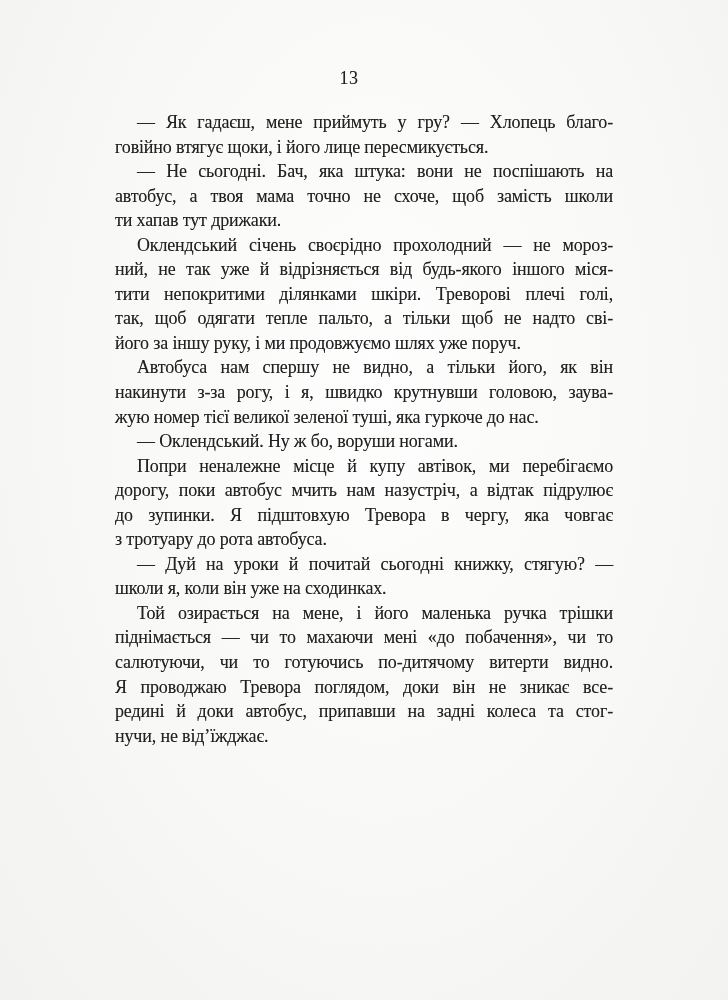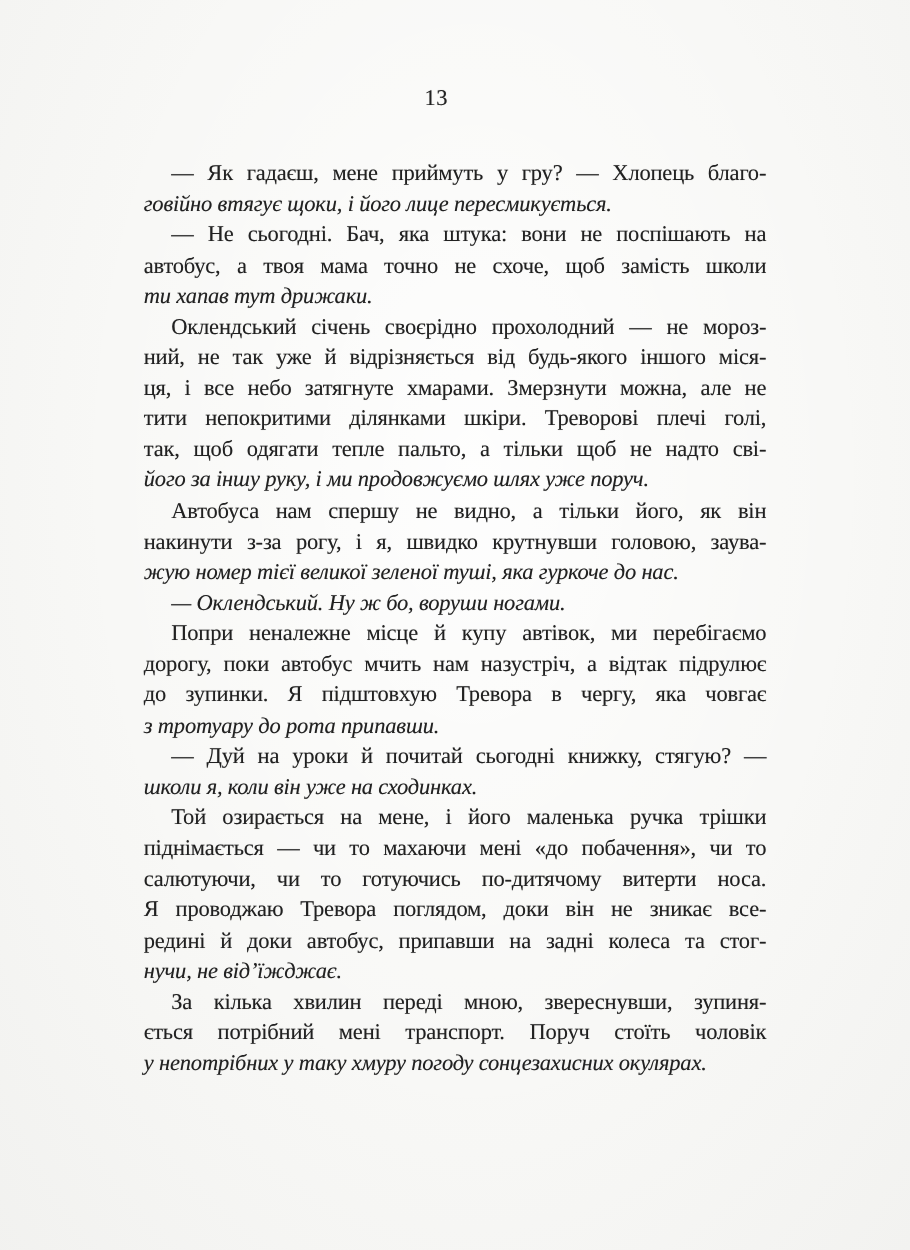--- a/index.html
+++ b/index.html
@@ -31,91 +31,84 @@
     width: 498px;
     box-sizing: border-box;
     padding-right: 30px; 
     text-align: center;
     font-size: 18px;
     line-height: 24px;
     letter-spacing: 0.5px;
   }
   .text-block {
     position: absolute;
-    top: 126px;
+    top: 110px;
     left: 115px;
     width: 498px;
     font-size: 18px;
     line-height: 24.55px;
     letter-spacing: -0.15px;
   }
   .para {
     margin: 0;
   }
   .line {
     white-space: nowrap;
     text-align: justify;
     text-align-last: justify;
   }
   .line.first {
     text-indent: 22px;
   }
   .line.last {
     text-align-last: left;
-    font-style: italic;
   }
 </style>
 </head>
 <body>
 
 <div class="page" style="background-color: rgb(248, 248, 246); color: rgb(33, 33, 33);">
   <div class="folio">13</div>
   <div class="text-block">
       <div class="para">
         <div class="line first">— Як гадаєш, мене приймуть у гру? — Хлопець благо-</div>
         <div class="line last">говійно втягує щоки, і його лице пересмикується.</div>
       </div>
       <div class="para">
         <div class="line first">— Не сьогодні. Бач, яка штука: вони не поспішають на</div>
         <div class="line">автобус, а твоя мама точно не схоче, щоб замість школи</div>
         <div class="line last">ти хапав тут дрижаки.</div>
       </div>
       <div class="para">
         <div class="line first">Оклендський січень своєрідно прохолодний — не мороз-</div>
         <div class="line">ний, не так уже й відрізняється від будь-якого іншого міся-</div>
-        <div class="line">ця, і все небо затягнуте хмарами. Змерзнути можна, але не</div>
         <div class="line">тити непокритими ділянками шкіри. Треворові плечі голі,</div>
         <div class="line">так, щоб одягати тепле пальто, а тільки щоб не надто сві-</div>
         <div class="line last">його за іншу руку, і ми продовжуємо шлях уже поруч.</div>
       </div>
       <div class="para">
         <div class="line first">Автобуса нам спершу не видно, а тільки його, як він</div>
         <div class="line">накинути з-за рогу, і я, швидко крутнувши головою, заува-</div>
         <div class="line last">жую номер тієї великої зеленої туші, яка гуркоче до нас.</div>
       </div>
       <div class="para">
         <div class="line first last">— Оклендський. Ну ж бо, воруши ногами.</div>
       </div>
       <div class="para">
         <div class="line first">Попри неналежне місце й купу автівок, ми перебігаємо</div>
         <div class="line">дорогу, поки автобус мчить нам назустріч, а відтак підрулює</div>
         <div class="line">до зупинки. Я підштовхую Тревора в чергу, яка човгає</div>
-        <div class="line last">з тротуару до рота припавши.</div>
+        <div class="line last">з тротуару до рота автобуса.</div>
       </div>
       <div class="para">
         <div class="line first">— Дуй на уроки й почитай сьогодні книжку, стягую? —</div>
         <div class="line last">школи я, коли він уже на сходинках.</div>
       </div>
       <div class="para">
         <div class="line first">Той озирається на мене, і його маленька ручка трішки</div>
         <div class="line">піднімається — чи то махаючи мені «до побачення», чи то</div>
-        <div class="line">салютуючи, чи то готуючись по-дитячому витерти носа.</div>
+        <div class="line">салютуючи, чи то готуючись по-дитячому витерти видно.</div>
         <div class="line">Я проводжаю Тревора поглядом, доки він не зникає все-</div>
         <div class="line">редині й доки автобус, припавши на задні колеса та стог-</div>
         <div class="line last">нучи, не від’їжджає.</div>
-      </div>
-      <div class="para">
-        <div class="line first">За кілька хвилин переді мною, звереснувши, зупиня-</div>
-        <div class="line">ється потрібний мені транспорт. Поруч стоїть чоловік</div>
-        <div class="line last">у непотрібних у таку хмуру погоду сонцезахисних окулярах.</div>
       </div>
     </div>
 </div>
 
 </body></html>

